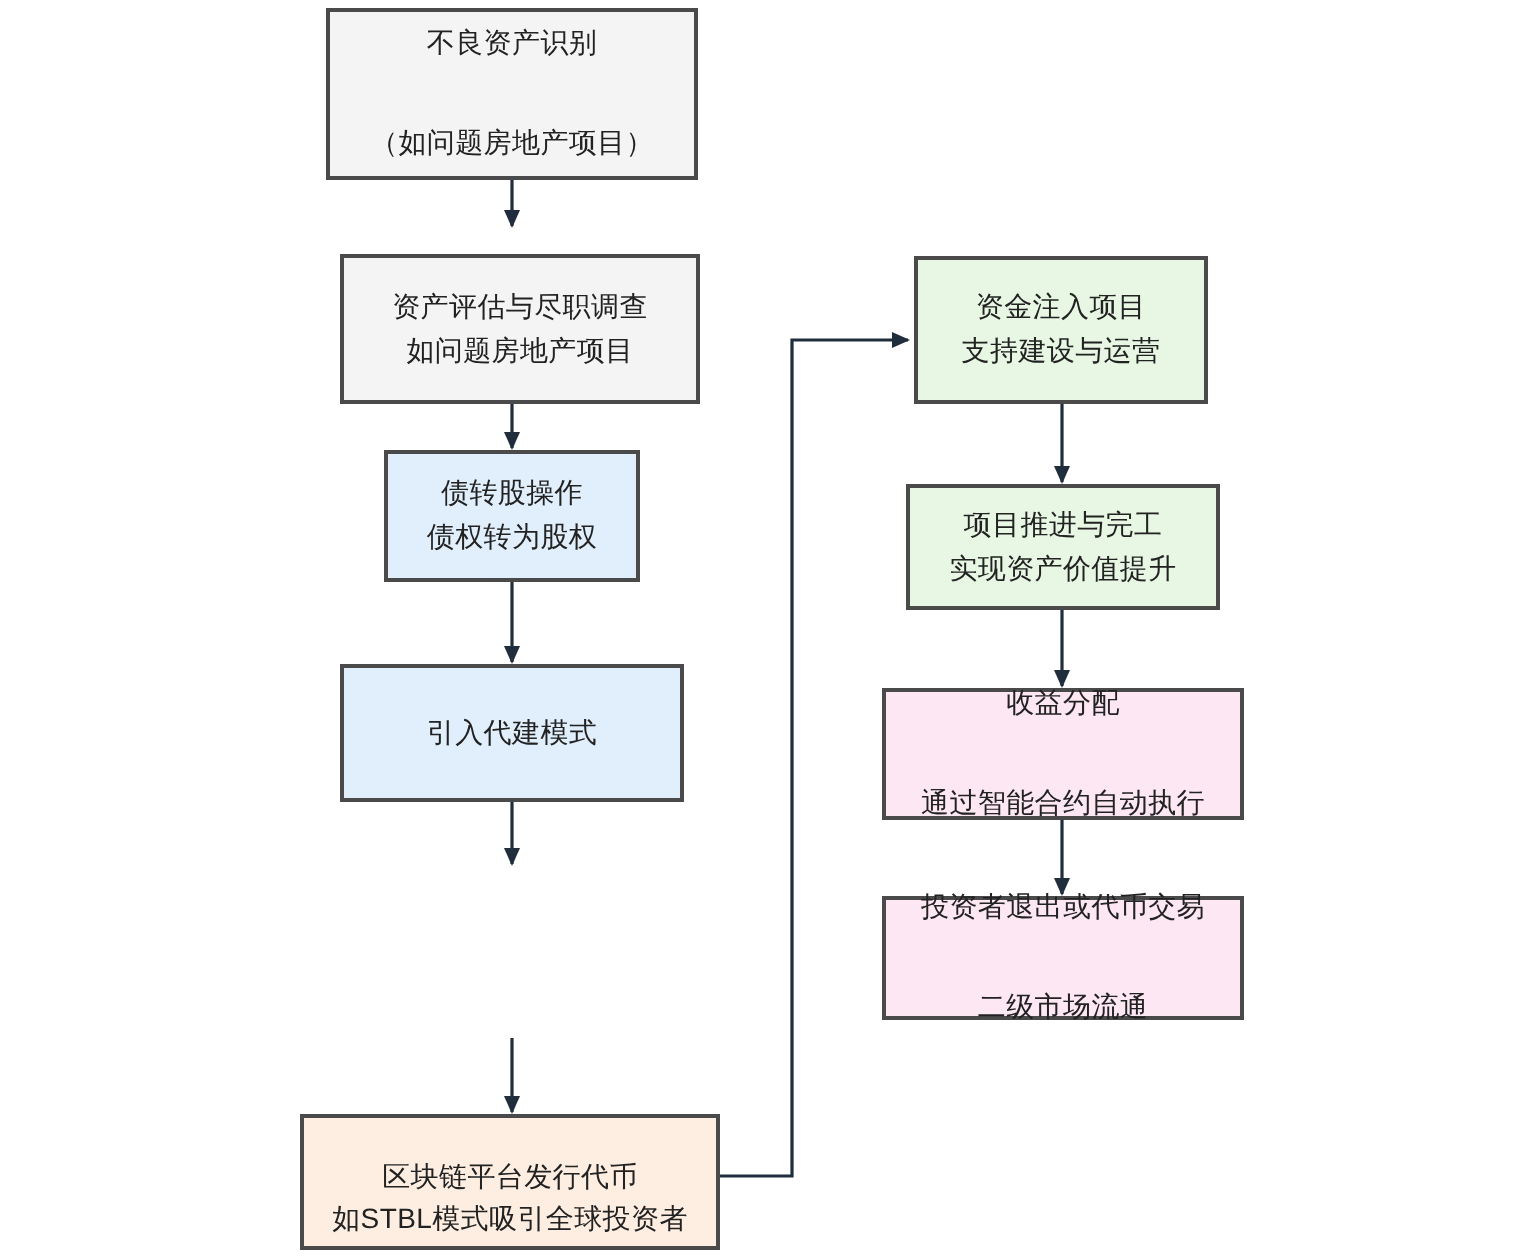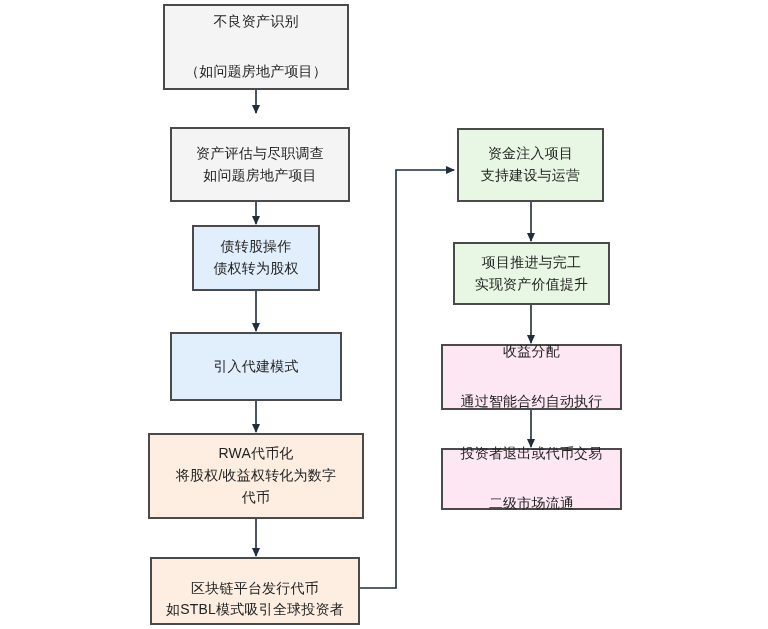--- a/index.html
+++ b/index.html
@@ -92,25 +92,20 @@
 
   <div class="node fill-blue" style="left:192px; top:225px; width:128px; height:66px;">
     <span class="line">债转股操作</span>
     <span class="line">债权转为股权</span>
   </div>
 
   <div class="node fill-blue" style="left:170px; top:332px; width:172px; height:69px;">
     <span class="line">引入代建模式</span>
   </div>
 
-  <div class="node fill-orange" style="left:148px; top:433px; width:216px; height:86px;">
-    <span class="line">RWA代币化</span>
-    <span class="line">将股权/收益权转化为数字</span>
-    <span class="line">代币</span>
-  </div>
 
   <div class="node fill-orange" style="left:150px; top:557px; width:210px; height:68px;justify-content:flex-end;">
     <span class="line">区块链平台发行代币</span>
     <span class="line">如STBL模式吸引全球投资者</span>
   </div>
 
   <div class="node fill-green" style="left:457px; top:128px; width:147px; height:74px;">
     <span class="line">资金注入项目</span>
     <span class="line">支持建设与运营</span>
   </div>

